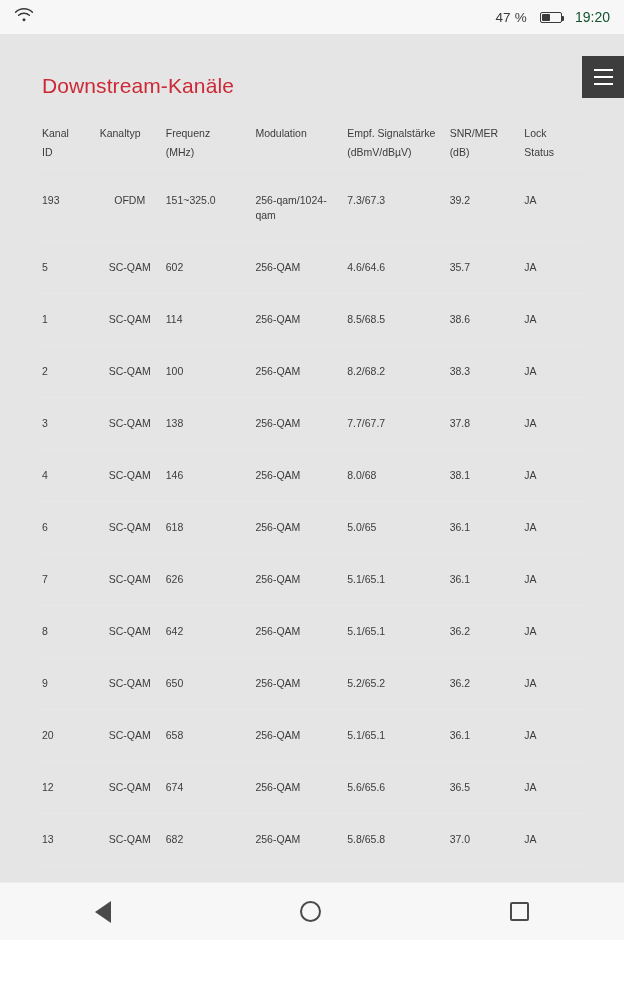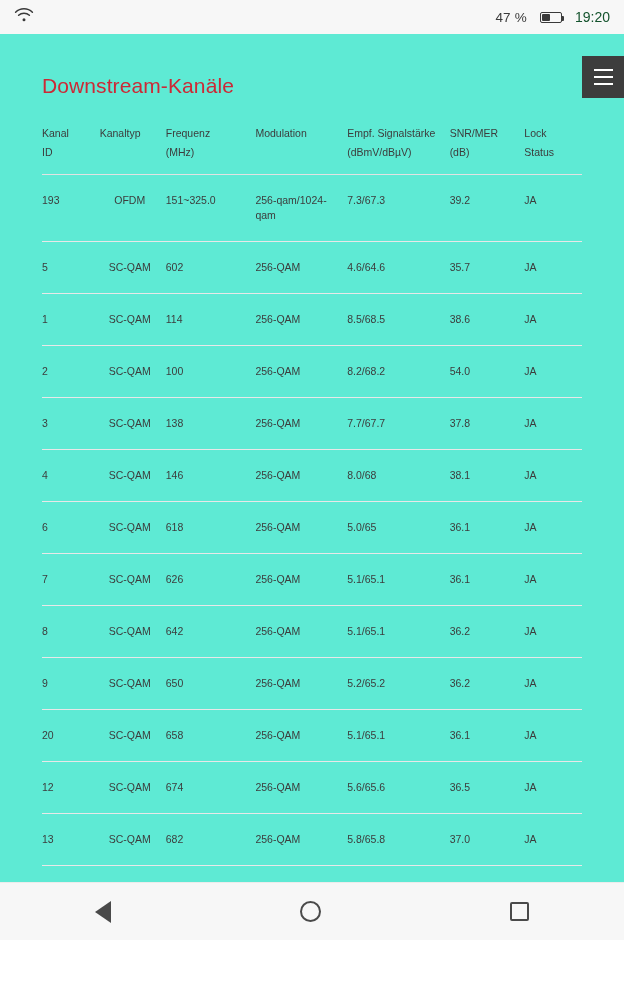--- a/index.html
+++ b/index.html
@@ -46,21 +46,21 @@
     width: 47%;
     background: #3a3a3a;
     border-radius: 1px;
   }
   .clock { font-size: 14px; color: #14532d; }
 
   
   .page {
     position: relative;
     height: 998px - 34px;
-    background: #5eead4;
+    background: #e5e5e5;
   }
 
   .menu-button {
     position: absolute;
     top: 22px;
     right: 0px;
     width: 42px;
     height: 42px;
     background: #3d3d3d;
     display: flex;
@@ -255,21 +255,21 @@
               <td class="col-pow">8.5/68.5</td>
               <td class="col-snr">38.6</td>
               <td class="col-lock">JA</td>
             </tr>
             <tr>
               <td class="col-id">2</td>
               <td class="col-type">SC-QAM</td>
               <td class="col-freq">100</td>
               <td class="col-mod">256-QAM</td>
               <td class="col-pow">8.2/68.2</td>
-              <td class="col-snr">54.0</td>
+              <td class="col-snr">38.3</td>
               <td class="col-lock">JA</td>
             </tr>
             <tr>
               <td class="col-id">3</td>
               <td class="col-type">SC-QAM</td>
               <td class="col-freq">138</td>
               <td class="col-mod">256-QAM</td>
               <td class="col-pow">7.7/67.7</td>
               <td class="col-snr">37.8</td>
               <td class="col-lock">JA</td>

